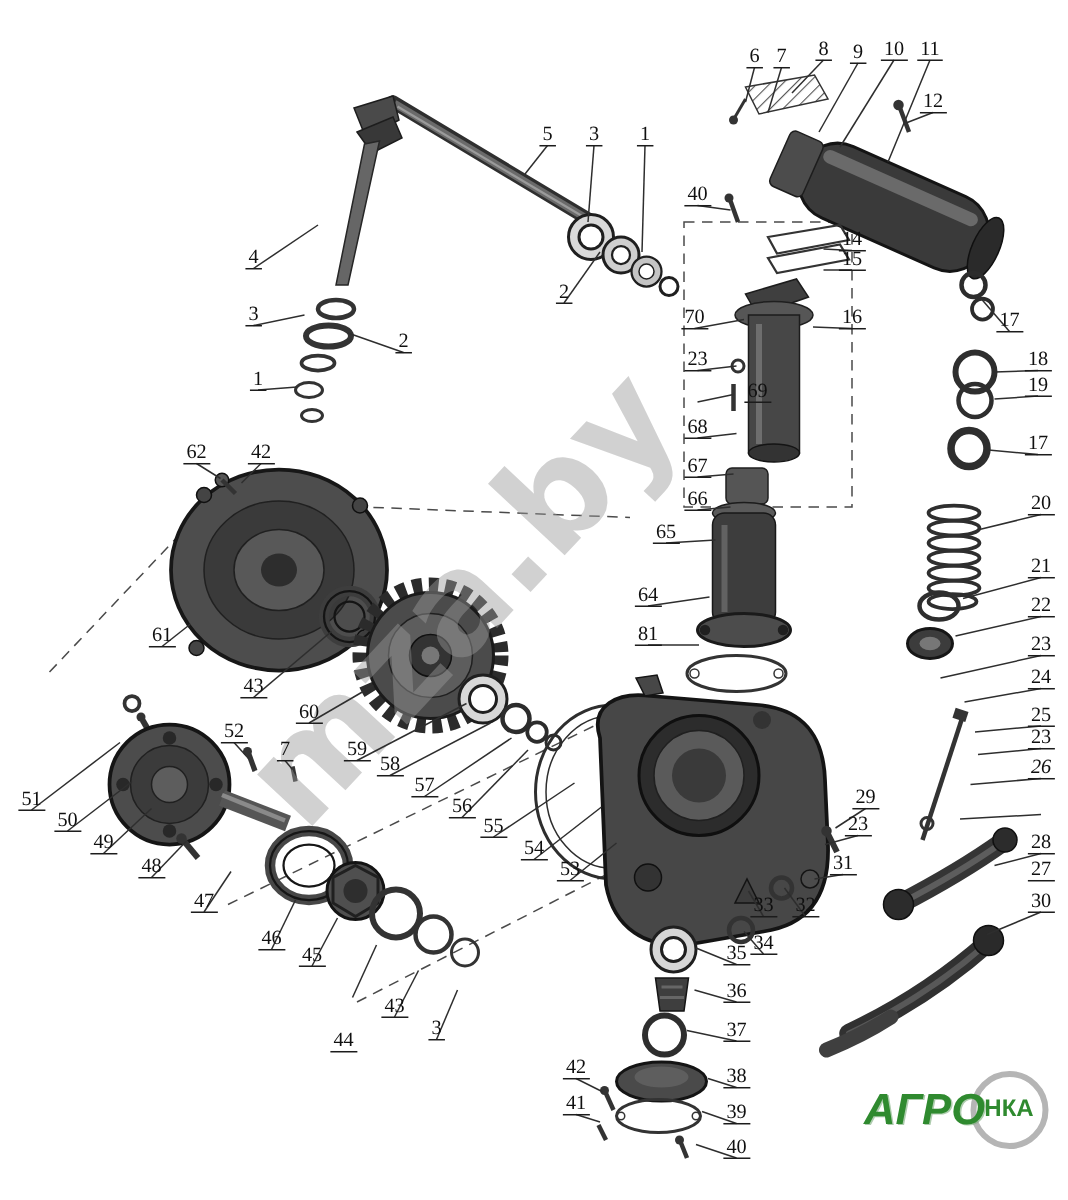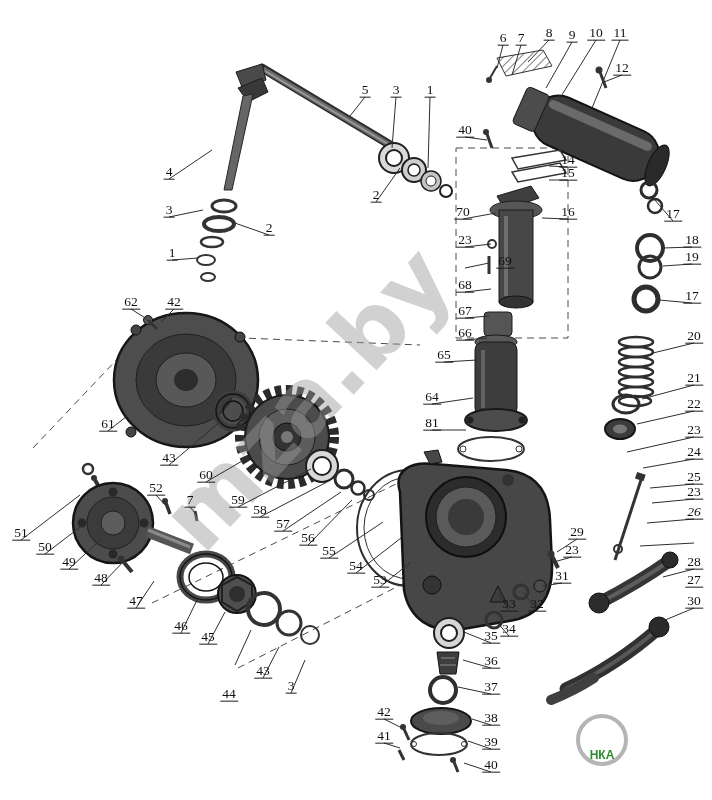--- a/index.html
+++ b/index.html
@@ -21,23 +21,23 @@
   #parts-layer{z-index:1;}
   .logo{
     position:absolute;left:576px;top:714px;display:flex;align-items:center;z-index:6;
   }
   .logo-text{
     font-family:"Liberation Sans",sans-serif;font-weight:bold;font-style:italic;
     font-size:29px;letter-spacing:0px;margin-right:-10px;position:relative;z-index:2;
     text-shadow:1px 1px 0 rgba(120,170,120,0.6);
   }
   .logo-circle{
-    width:52px;height:52px;border-radius:50%;display:flex;align-items:flex-end;
+    width:52px;height:52px;border-radius:50%;display:flex;align-items:center;
     justify-content:center;background:rgba(255,255,255,0.9);
-    font-family:"Liberation Sans",sans-serif;font-weight:bold;font-size:12px;
+    font-family:"Liberation Sans",sans-serif;font-weight:bold;font-size:16px;
     box-sizing:border-box;position:relative;z-index:1;
   }
 </style>
 </head>
 <body>
 
 <div class="canvas">
 
   <svg id="parts-layer" class="layer" width="712" height="800" viewBox="0 0 712 800">
     <defs>
@@ -412,18 +412,19 @@
       <div class="part-label" style="left: 263px; top: 672px;">43</div>
       <div class="part-label" style="left: 291px; top: 687px;">3</div>
       <div class="part-label" style="left: 491px; top: 719px;">38</div>
       <div class="part-label" style="left: 384px; top: 713px;">42</div>
       <div class="part-label" style="left: 491px; top: 743px;">39</div>
       <div class="part-label" style="left: 384px; top: 737px;">41</div>
       <div class="part-label" style="left: 491px; top: 766px;">40</div>
     </div>
 
   <div class="logo">
+    <span class="logo-text" style="color: rgb(47, 138, 47);">АГРО</span>
     <span class="logo-circle" style="border: 4px solid rgb(181, 181, 181); color: rgb(47, 138, 47);">
       <span>НКА</span>
     </span>
   </div>
 
 </div>
 
 </body></html>

